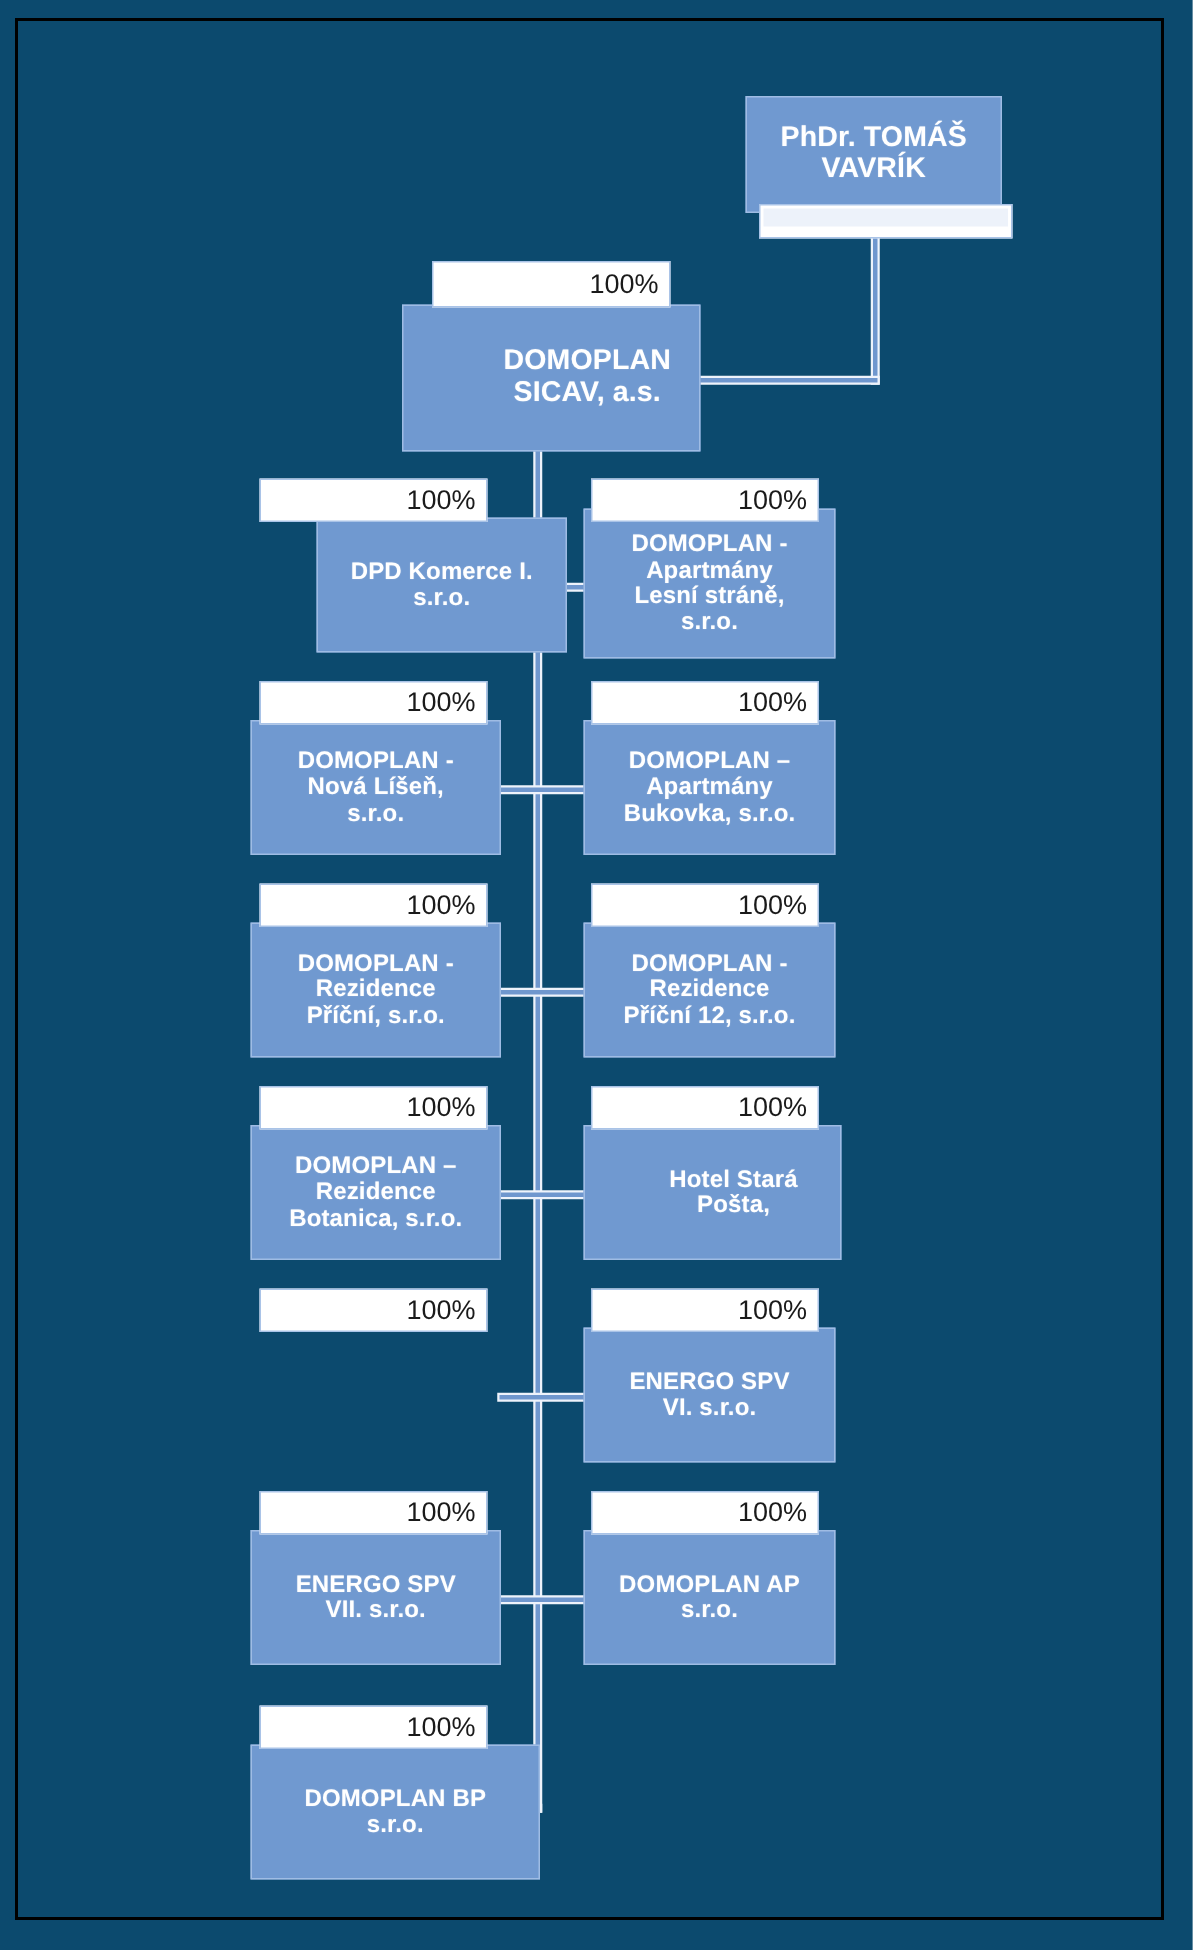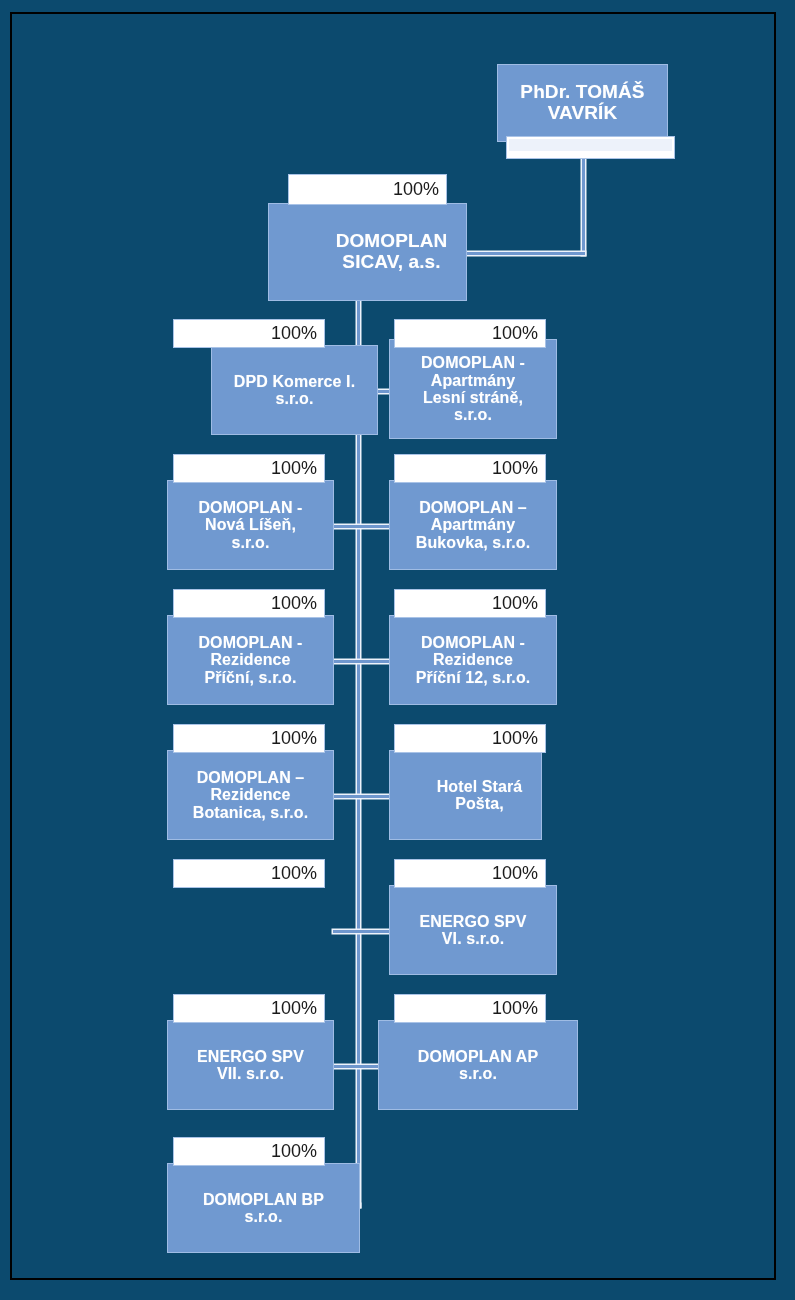--- a/index.html
+++ b/index.html
@@ -188,41 +188,41 @@
     </div>
     <div class="pct" style="left:394px; top:589px; width:152px; height:29px;">100%</div>
 
     <div class="node n-sub" style="left:167px; top:750px; width:167px; height:90px;">
       <span class="label">DOMOPLAN –
 Rezidence
 Botanica, s.r.o.</span>
     </div>
     <div class="pct" style="left:173px; top:724px; width:152px; height:29px;">100%</div>
 
-    <div class="node n-sub" style="left:389px; top:750px; width:153px; height:90px;padding-left:28px;">
+    <div class="node n-sub" style="left:389px; top:750px; width:172px; height:90px;padding-left:28px;">
       <span class="label">Hotel Stará
 Pošta,</span>
     </div>
     <div class="pct" style="left:394px; top:724px; width:152px; height:29px;">100%</div>
 
     <div class="pct" style="left:173px; top:859px; width:152px; height:29px;">100%</div>
 
     <div class="node n-sub" style="left:389px; top:885px; width:168px; height:90px;">
       <span class="label">ENERGO SPV
 VI. s.r.o.</span>
     </div>
     <div class="pct" style="left:394px; top:859px; width:152px; height:29px;">100%</div>
 
     <div class="node n-sub" style="left:167px; top:1020px; width:167px; height:90px;">
       <span class="label">ENERGO SPV
 VII. s.r.o.</span>
     </div>
     <div class="pct" style="left:173px; top:994px; width:152px; height:29px;">100%</div>
 
-    <div class="node n-sub" style="left:378px; top:1020px; width:200px; height:90px;">
+    <div class="node n-sub" style="left:389px; top:1020px; width:168px; height:90px;">
       <span class="label">DOMOPLAN AP
 s.r.o.</span>
     </div>
     <div class="pct" style="left:394px; top:994px; width:152px; height:29px;">100%</div>
 
     <div class="node n-sub" style="left:167px; top:1163px; width:193px; height:90px;">
       <span class="label">DOMOPLAN BP
 s.r.o.</span>
     </div>
     <div class="pct" style="left:173px; top:1137px; width:152px; height:29px;">100%</div>

